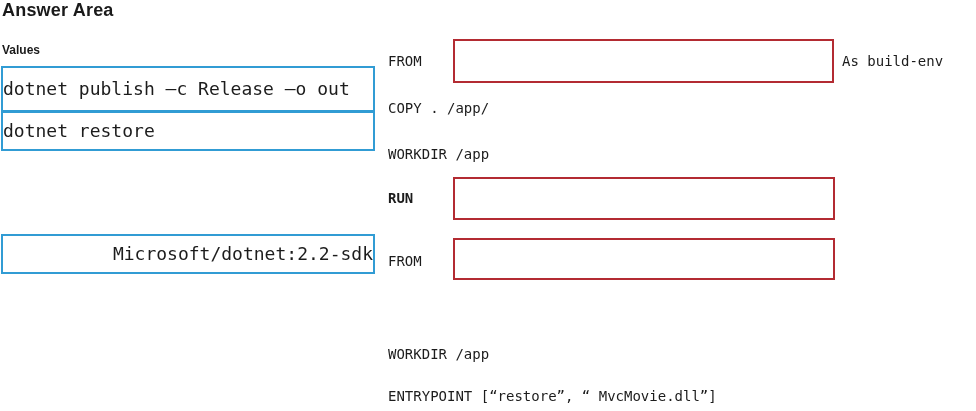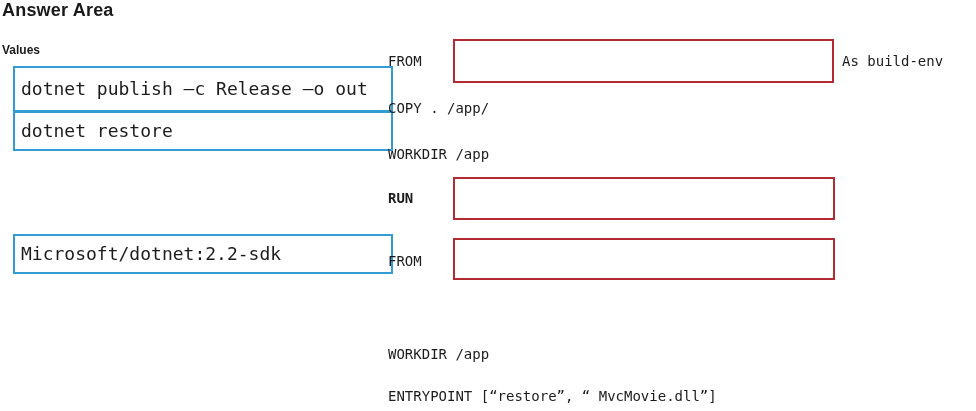--- a/index.html
+++ b/index.html
@@ -38,23 +38,21 @@
   }
   .value-box {
     position: absolute;
     left: 1px;
     width: 370px;
     border: 2px solid #319cd4;
     background: #ffffff;
     display: flex;
     align-items: center;
     box-sizing: content-box;
-    padding-left: 6px;
     cursor: grab;
-    margin-left: 12px;
   }
   .value-label {
     font-size: 18px;
     line-height: 20px;
     white-space: pre-line;
   }
   .df-text {
     position: absolute;
     font-size: 14px;
     line-height: 21px;
@@ -78,21 +76,21 @@
 
   <div class="value-box" style="top:66px; height:42px;">
     <span class="mono value-label">dotnet publish –c Release –o out</span>
   </div>
 
   <div class="value-box" style="top:111px; height:36px;">
     <span class="mono value-label">dotnet restore</span>
   </div>
 
 
-  <div class="value-box" style="top:234px; height:36px;">
+  <div class="value-box" style="top:234px; height:36px;justify-content:flex-end;">
     <span class="mono value-label">Microsoft/dotnet:2.2-sdk</span>
   </div>
 
   <span class="mono df-text" style="left:388px; top:51px;">FROM</span>
   <div class="blank-box" style="left:453px; top:39px; width:381px; height:44px;"></div>
   <span class="mono df-text" style="left:388px; top:98px;">COPY . /app/</span>
 
   <span class="mono df-text" style="left:842px; top:51px;">As build-env</span>
 
   <span class="mono df-text" style="left:388px; top:144px;">WORKDIR /app</span>

